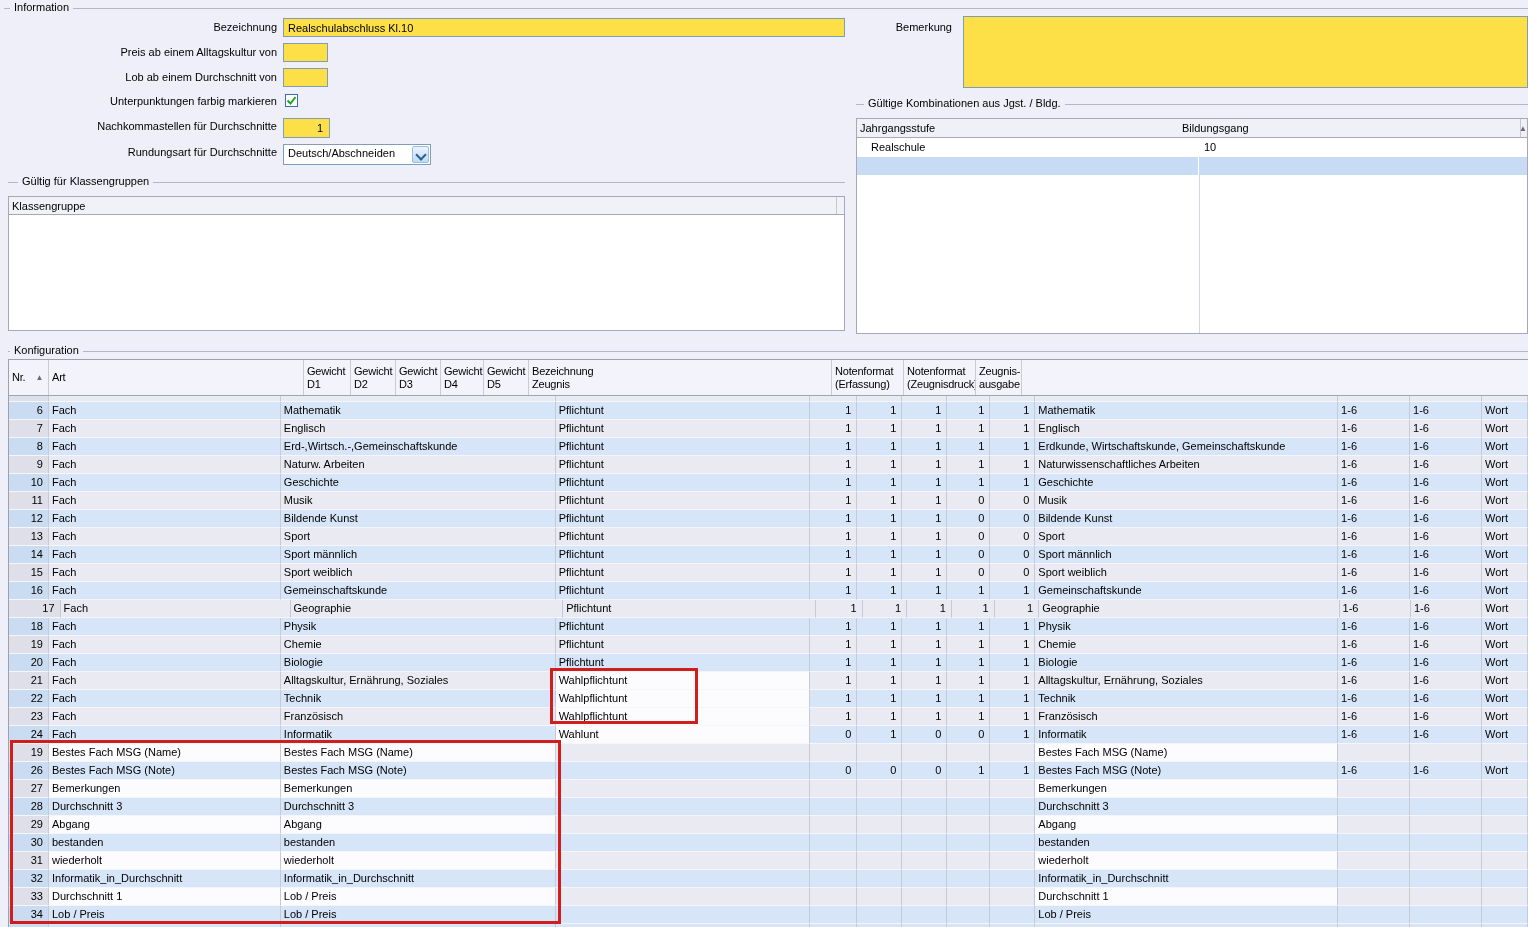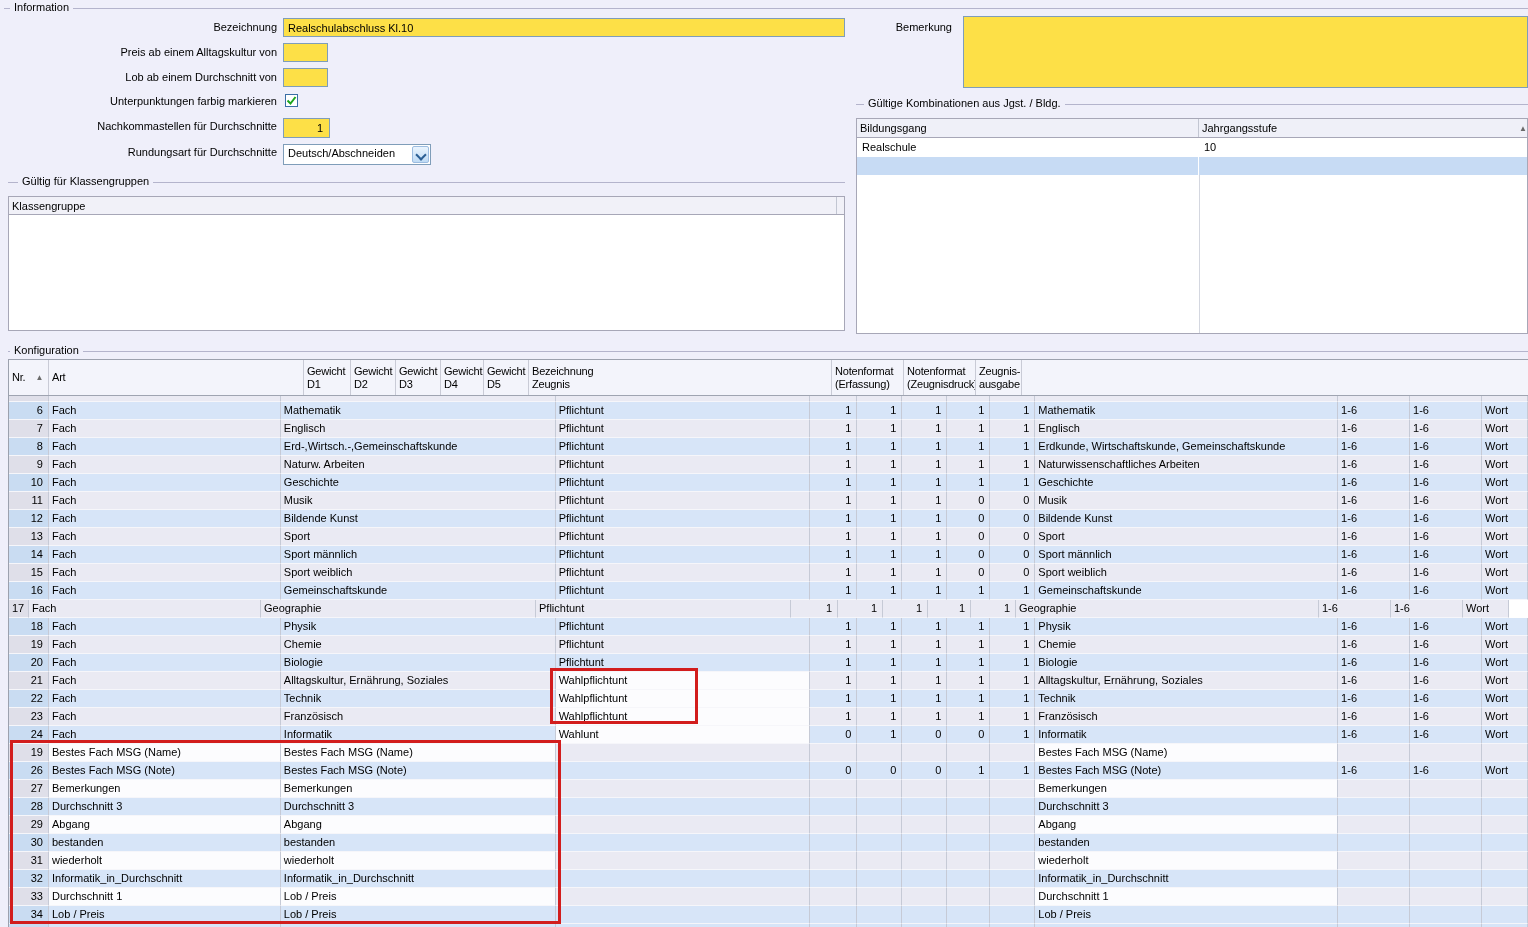--- a/index.html
+++ b/index.html
@@ -25,21 +25,21 @@
   .combo .cbtn{position:absolute;right:1px;top:1px;bottom:1px;width:17px;
     background:linear-gradient(#eaf4fe,#bfdbf5);border:1px solid #9cbce0;border-radius:2px;box-sizing:border-box;}
   .combo .chev{position:absolute;left:4px;top:4px;width:6px;height:6px;
     border-right:2px solid #2c5f94;border-bottom:2px solid #2c5f94;transform:rotate(45deg);}
   .sortarrow{font-size:8px;color:#6a6a6a;line-height:8px;}
   
   .minitable{position:absolute;background:#fff;border:1px solid #a7a7b7;box-sizing:border-box;overflow:hidden;}
   .mthead{position:relative;background:#eff0f8;border-bottom:1px solid #a7a7b7;box-sizing:border-box;display:flex;}
   .mthcell{line-height:18px;padding-left:3px;box-sizing:border-box;overflow:hidden;white-space:nowrap;}
   .mtrow{position:relative;display:flex;box-sizing:border-box;}
-  .mtcell{line-height:18px;padding-left:5px;box-sizing:border-box;overflow:hidden;white-space:nowrap;}
+  .mtcell{line-height:18px;padding-left:14px;box-sizing:border-box;overflow:hidden;white-space:nowrap;}
   
   #konf-table{position:absolute;left:8px;top:359px;width:1520px;height:568px;
     background:#fff;border-left:1px solid #9ca1ae;border-top:1px solid #9ca1ae;box-sizing:border-box;overflow:hidden;}
   #konf-head{display:flex;height:36px;background:#f3f4fb;border-bottom:1px solid #9fa4b1;box-sizing:border-box;}
   .hcell{display:flex;flex-direction:column;justify-content:center;box-sizing:border-box;
     border-right:1px solid #c9cbd6;padding:0 0 0 3px;overflow:hidden;letter-spacing:-0.2px;}
   .hcell .hl{white-space:nowrap;line-height:13px;display:flex;align-items:center;}
   .trow{display:flex;height:18px;box-sizing:border-box;}
   .tcell{height:18px;line-height:17px;box-sizing:border-box;overflow:hidden;white-space:nowrap;
     border-right:1px solid var(--grid-v);border-bottom:1px solid var(--grid-h);padding:0 3px;}
@@ -88,22 +88,22 @@
 </div>
 
 <div class="flabel" style="left:752px;top:21px;width:200px;">Bemerkung</div>
 <textarea class="tbox" style="left: 963px; top: 16px; width: 565px; height: 72px;"></textarea>
 
 <div class="groupline" style="left:856px;top:104px;width:672px;">
   <span class="grouplabel" style="left:8px;">Gültige Kombinationen aus Jgst. / Bldg.</span>
 </div>
 <div class="minitable" style="left:856px;top:118px;width:672px;height:216px;">
   <div class="mthead" style="height:19px;">
+    <div class="mthcell" style="width:322px;line-height:19px;">Jahrgangsstufe</div>
     <div class="mthcell" style="width:342px;border-right:1px solid #c2c6d2;line-height:19px;">Bildungsgang</div>
-    <div class="mthcell" style="width:322px;line-height:19px;">Jahrgangsstufe</div>
     <div class="abs sortarrow" style="left:662px;top:6px;">▲</div>
   </div>
   <div class="abs" style="left:342px;top:19px;width:1px;height:196px;background:#d4d7e0;"></div>
   <div class="mtrow" style="height:19px;background:#fff;">
     <div class="mtcell" style="width:342px;line-height:19px;">Realschule</div>
     <div class="mtcell" style="width:322px;line-height:19px;padding-left:5px;">10</div>
   </div>
   <div class="mtrow" style="height:18px;background:#c7dbf4;">
     <div class="mtcell" style="width:342px;border-right:1px solid #fff;"></div>
     <div class="mtcell" style="width:322px;"></div>
@@ -387,21 +387,21 @@
         <div class="tcell num" style="width: 45px;">1</div>
         <div class="tcell num" style="width: 45px;">1</div>
         <div class="tcell num" style="width: 43px;">1</div>
         <div class="tcell num" style="width: 45px;">1</div>
         <div class="tcell" style="width: 303px;">Gemeinschaftskunde</div>
         <div class="tcell" style="width: 72px;">1-6</div>
         <div class="tcell" style="width: 72px;">1-6</div>
         <div class="tcell" style="width: 46px;">Wort</div>
       </div>
       <div class="trow odd">
-        <div class="tcell num nrcell" style="width: 20px;">17</div>
+        <div class="tcell num nrcell" style="width: 52px;">17</div>
         <div class="tcell" style="width: 232px;">Fach</div>
         <div class="tcell" style="width: 275px;">Geographie</div>
         <div class="tcell" style="width: 255px;">Pflichtunt</div>
         <div class="tcell num" style="width: 47px;">1</div>
         <div class="tcell num" style="width: 45px;">1</div>
         <div class="tcell num" style="width: 45px;">1</div>
         <div class="tcell num" style="width: 43px;">1</div>
         <div class="tcell num" style="width: 45px;">1</div>
         <div class="tcell" style="width: 303px;">Geographie</div>
         <div class="tcell" style="width: 72px;">1-6</div>

